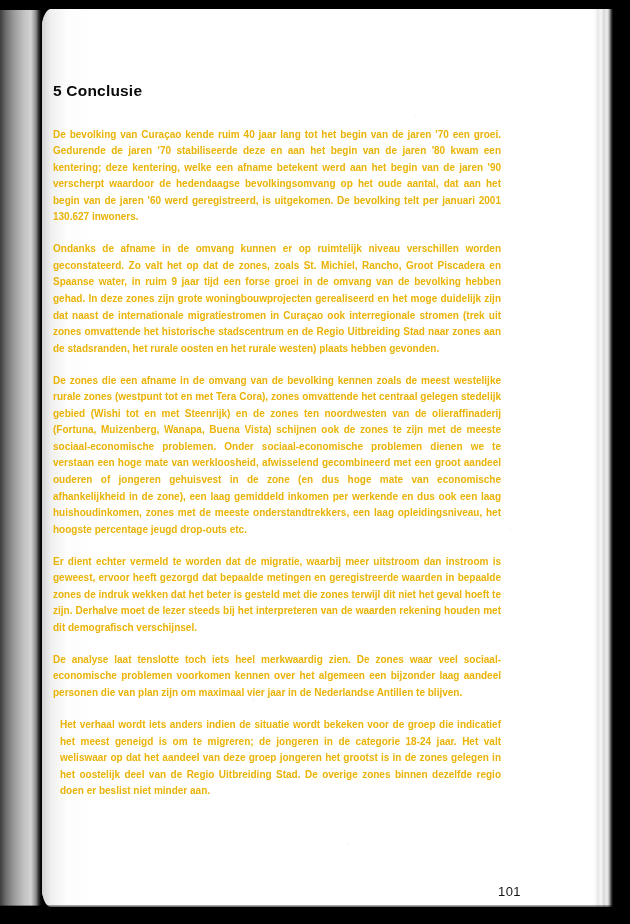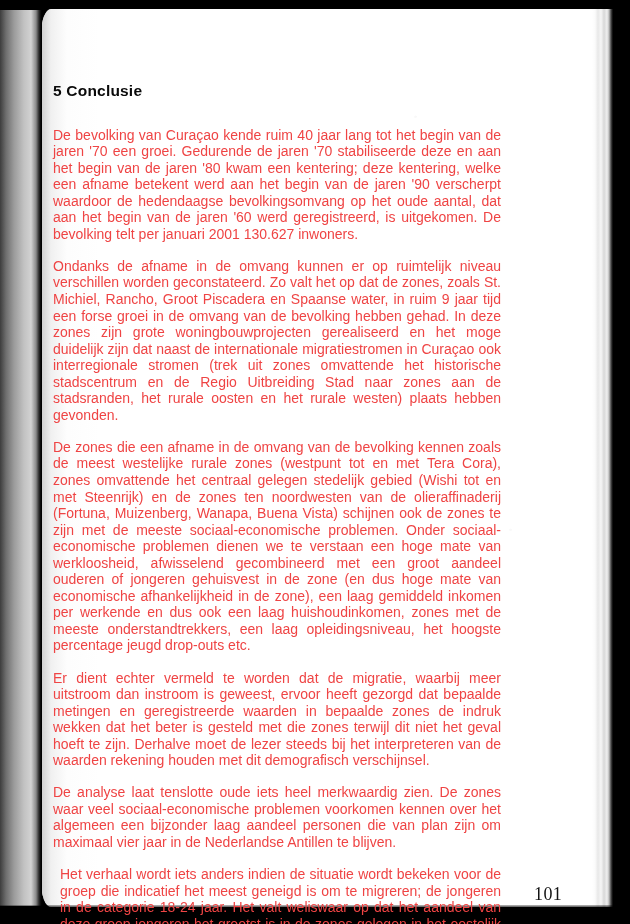--- a/index.html
+++ b/index.html
@@ -133,44 +133,44 @@
   #section-heading {
     font-size: 15.5px;
     font-weight: bold;
     color: #0a0a0a;
     letter-spacing: 0.2px;
     margin: 0 0 26px 0;
     line-height: 1.2;
   }
 
   .body-paragraph {
-    font-size: 14px;
+    font-size: 10px;
     line-height: 16.55px;
-    color: #ef4444;
+    color: #eab308;
     text-align: justify;
     text-justify: inter-word;
     margin: 0 0 15.5px 0;
     -webkit-hyphens: none;
     hyphens: none;
     word-spacing: 0px;
+    font-weight: bold;
   }
   .body-paragraph:last-child {
     margin-bottom: 0;
     margin-left: 7px;
   }
 
   #page-number {
     position: absolute;
     left: 498px;
     top: 884px;
-    font-family: Liberation Serif, serif;
-    font-size: 18px;
+    font-family: Liberation Sans, sans-serif;
+    font-size: 13px;
     color: #141414;
     letter-spacing: 0.4px;
-    margin-left: 36px;
   }
 
   
   #scan-grain {
     position: absolute;
     left: 41px;
     top: 9px;
     width: 559px;
     height: 898px;
     pointer-events: none;
@@ -204,21 +204,21 @@
     <h1 id="section-heading">5 Conclusie</h1>
 
     <p class="body-paragraph">De bevolking van Curaçao kende ruim 40 jaar lang tot het begin van de jaren '70 een groei. Gedurende de jaren '70 stabiliseerde deze en aan het begin van de jaren '80 kwam een kentering; deze kentering, welke een afname betekent werd aan het begin van de jaren '90 verscherpt waardoor de hedendaagse bevolkingsomvang op het oude aantal, dat aan het begin van de jaren '60 werd geregistreerd, is uitgekomen. De bevolking telt per januari 2001 130.627 inwoners.</p>
 
     <p class="body-paragraph">Ondanks de afname in de omvang kunnen er op ruimtelijk niveau verschillen worden geconstateerd. Zo valt het op dat de zones, zoals St. Michiel, Rancho, Groot Piscadera en Spaanse water, in ruim 9 jaar tijd een forse groei in de omvang van de bevolking hebben gehad. In deze zones zijn grote woningbouwprojecten gerealiseerd en het moge duidelijk zijn dat naast de  internationale migratiestromen in Curaçao ook interregionale stromen (trek uit zones omvattende het historische stadscentrum en de Regio Uitbreiding Stad naar zones aan de stadsranden, het rurale oosten en het rurale westen) plaats hebben gevonden.</p>
 
     <p class="body-paragraph">De zones die een afname in de omvang van de bevolking kennen zoals de meest westelijke rurale zones (westpunt tot en met Tera Cora), zones omvattende het centraal gelegen stedelijk gebied (Wishi tot en met Steenrijk) en de zones ten noordwesten van de olieraffinaderij (Fortuna, Muizenberg, Wanapa, Buena Vista) schijnen ook de zones te zijn met de meeste sociaal-economische problemen. Onder sociaal-economische problemen dienen we te verstaan een hoge mate van werkloosheid, afwisselend gecombineerd met een groot aandeel ouderen of jongeren gehuisvest in de zone (en dus hoge mate van economische afhankelijkheid in de zone), een laag gemiddeld inkomen per werkende en dus ook een laag huishoudinkomen, zones met de meeste onderstandtrekkers, een laag opleidingsniveau, het hoogste percentage jeugd drop-outs etc.</p>
 
     <p class="body-paragraph">Er dient echter vermeld te worden dat de migratie, waarbij meer uitstroom dan instroom is geweest, ervoor heeft gezorgd dat bepaalde metingen en geregistreerde waarden in bepaalde zones de indruk wekken dat het beter is gesteld met die zones terwijl dit niet het geval hoeft te zijn. Derhalve moet de lezer steeds bij het interpreteren van de waarden rekening houden met dit demografisch verschijnsel.</p>
 
-    <p class="body-paragraph">De analyse laat tenslotte oude iets heel merkwaardig zien. De zones waar veel sociaal-economische problemen voorkomen kennen over het algemeen een bijzonder laag aandeel personen die van plan zijn om maximaal vier jaar in de Nederlandse Antillen te blijven.</p>
+    <p class="body-paragraph">De analyse laat tenslotte toch iets heel merkwaardig zien. De zones waar veel sociaal-economische problemen voorkomen kennen over het algemeen een bijzonder laag aandeel personen die van plan zijn om maximaal vier jaar in de Nederlandse Antillen te blijven.</p>
 
     <p class="body-paragraph">Het verhaal wordt iets anders indien de situatie wordt bekeken voor de groep die indicatief het meest geneigd is om te migreren; de jongeren in de categorie 18-24 jaar. Het valt weliswaar op dat het aandeel van deze groep jongeren het grootst is in de zones gelegen in het oostelijk deel van de Regio Uitbreiding Stad. De overige zones binnen dezelfde regio doen er beslist niet minder aan.</p>
 
   </div>
 
   <div id="page-number">101</div>
 
   <div id="scan-grain"></div>
 
 </div>

